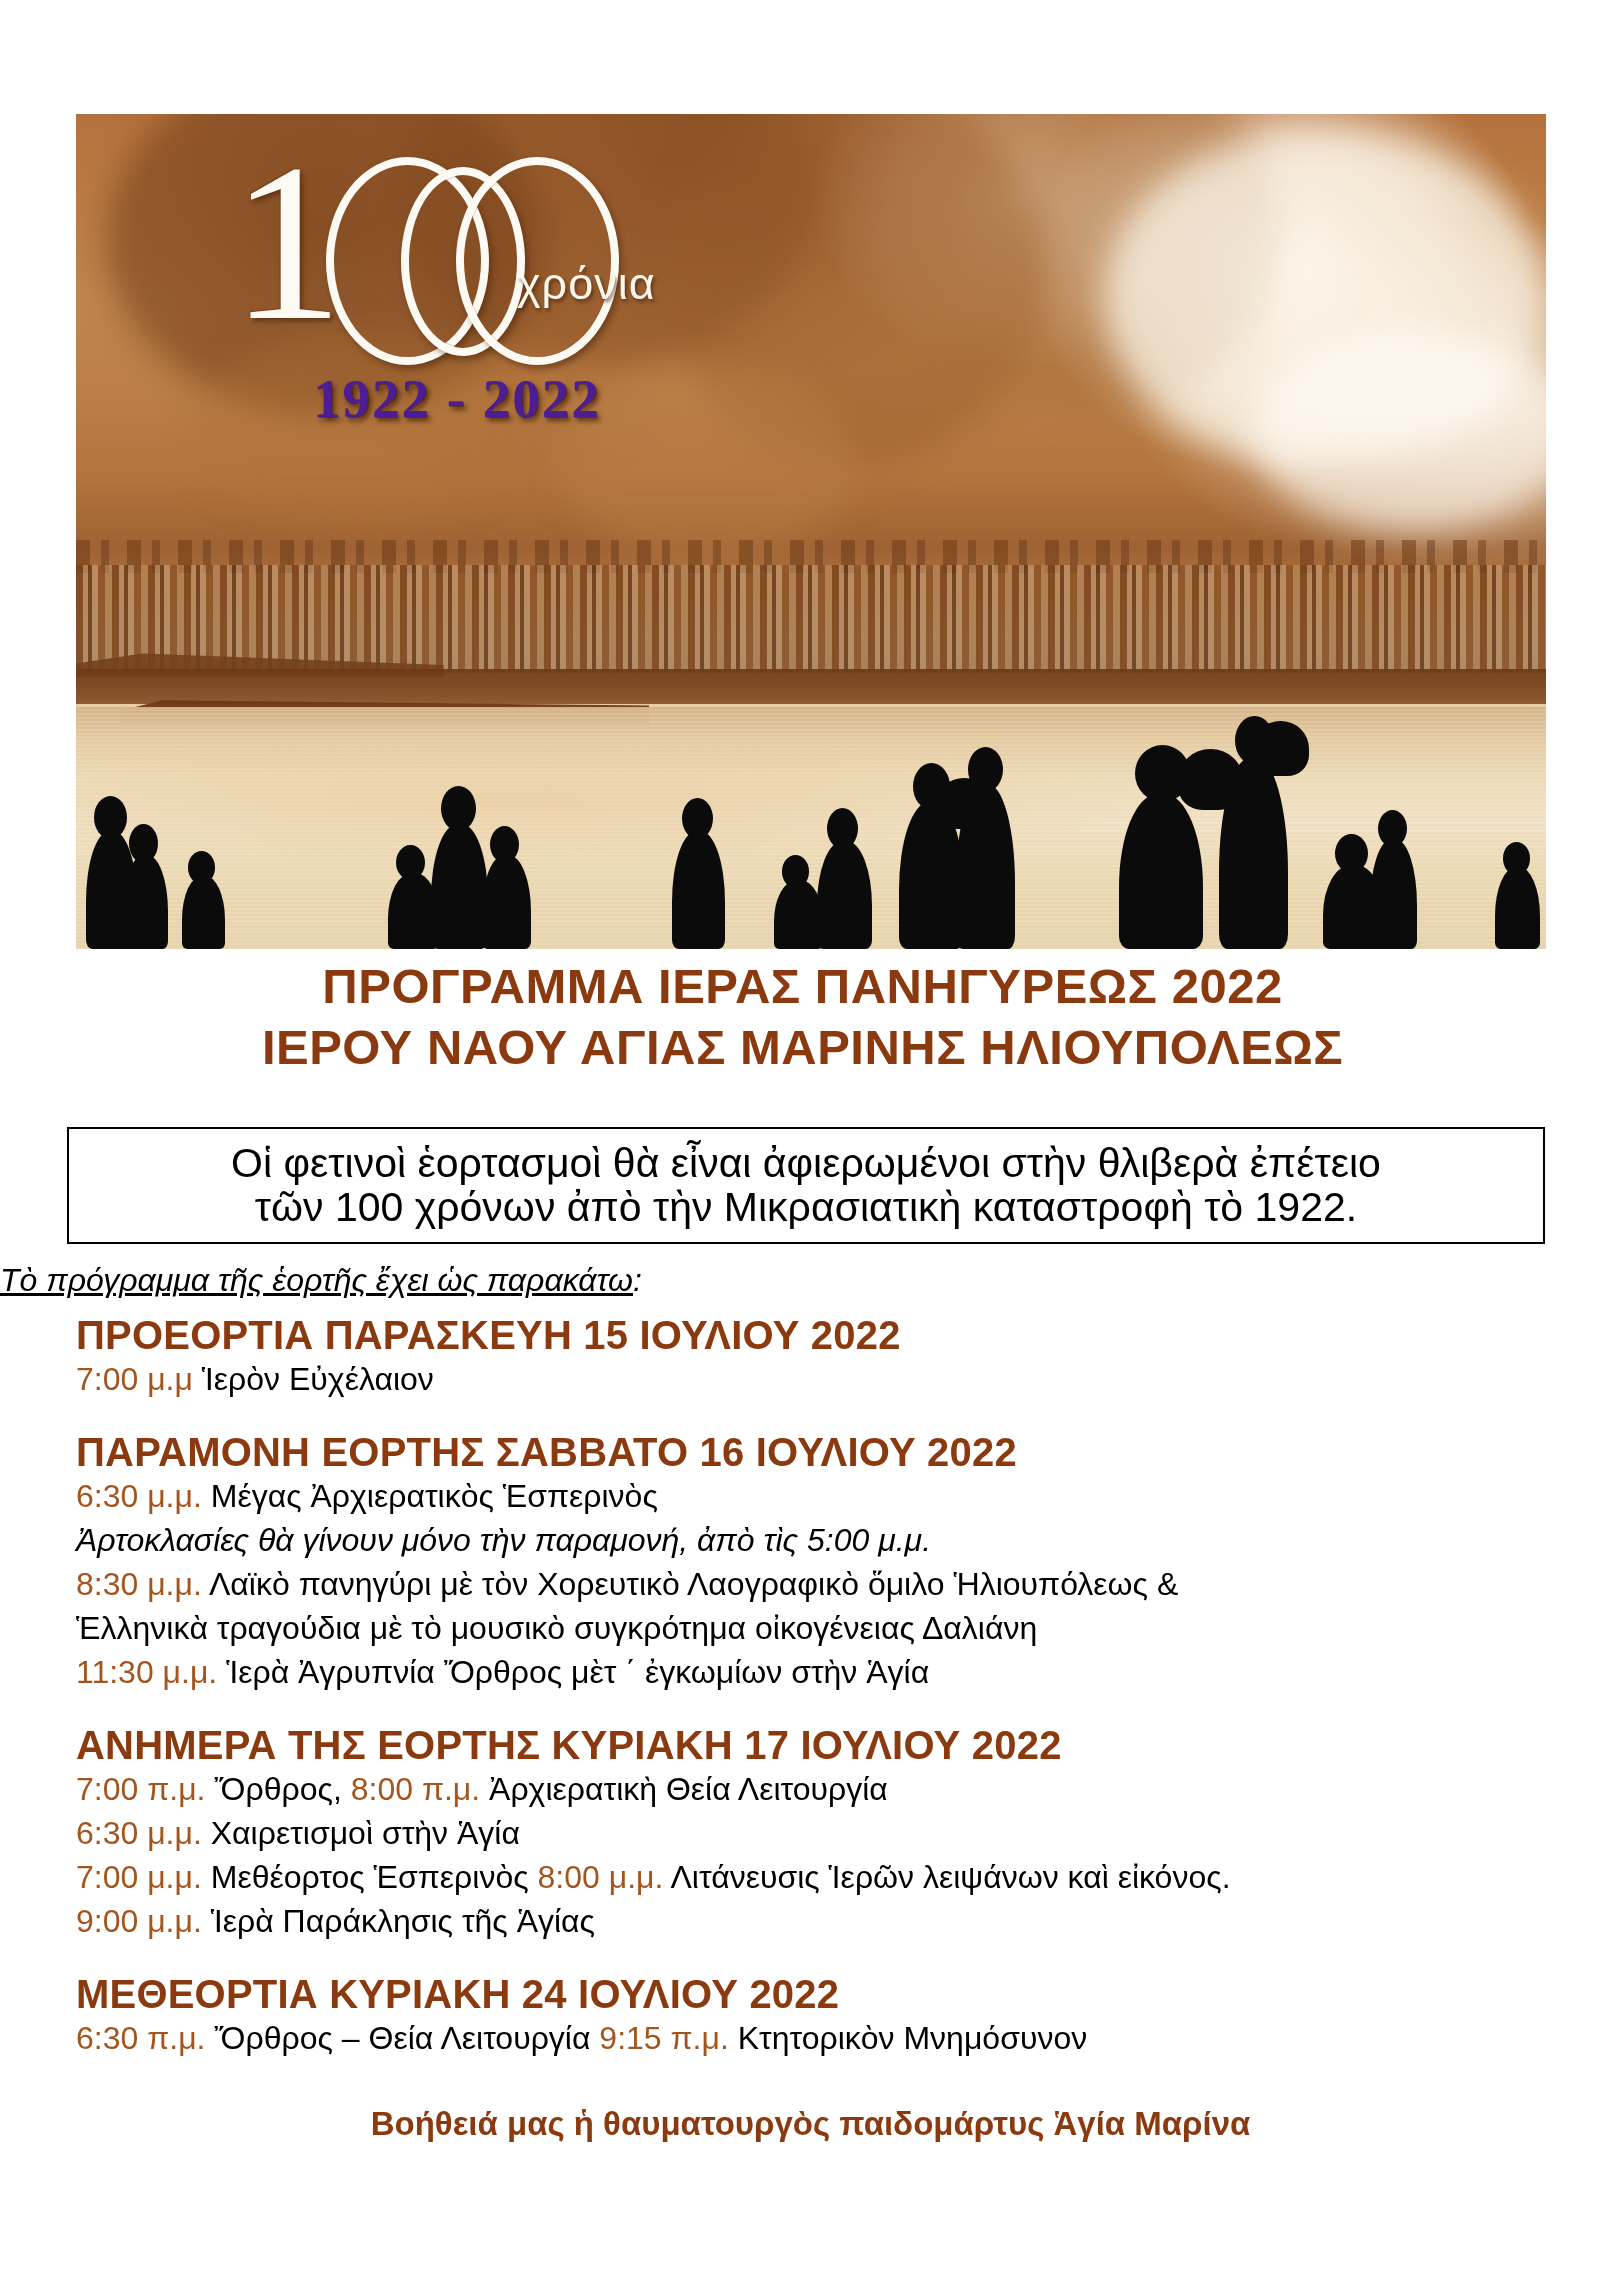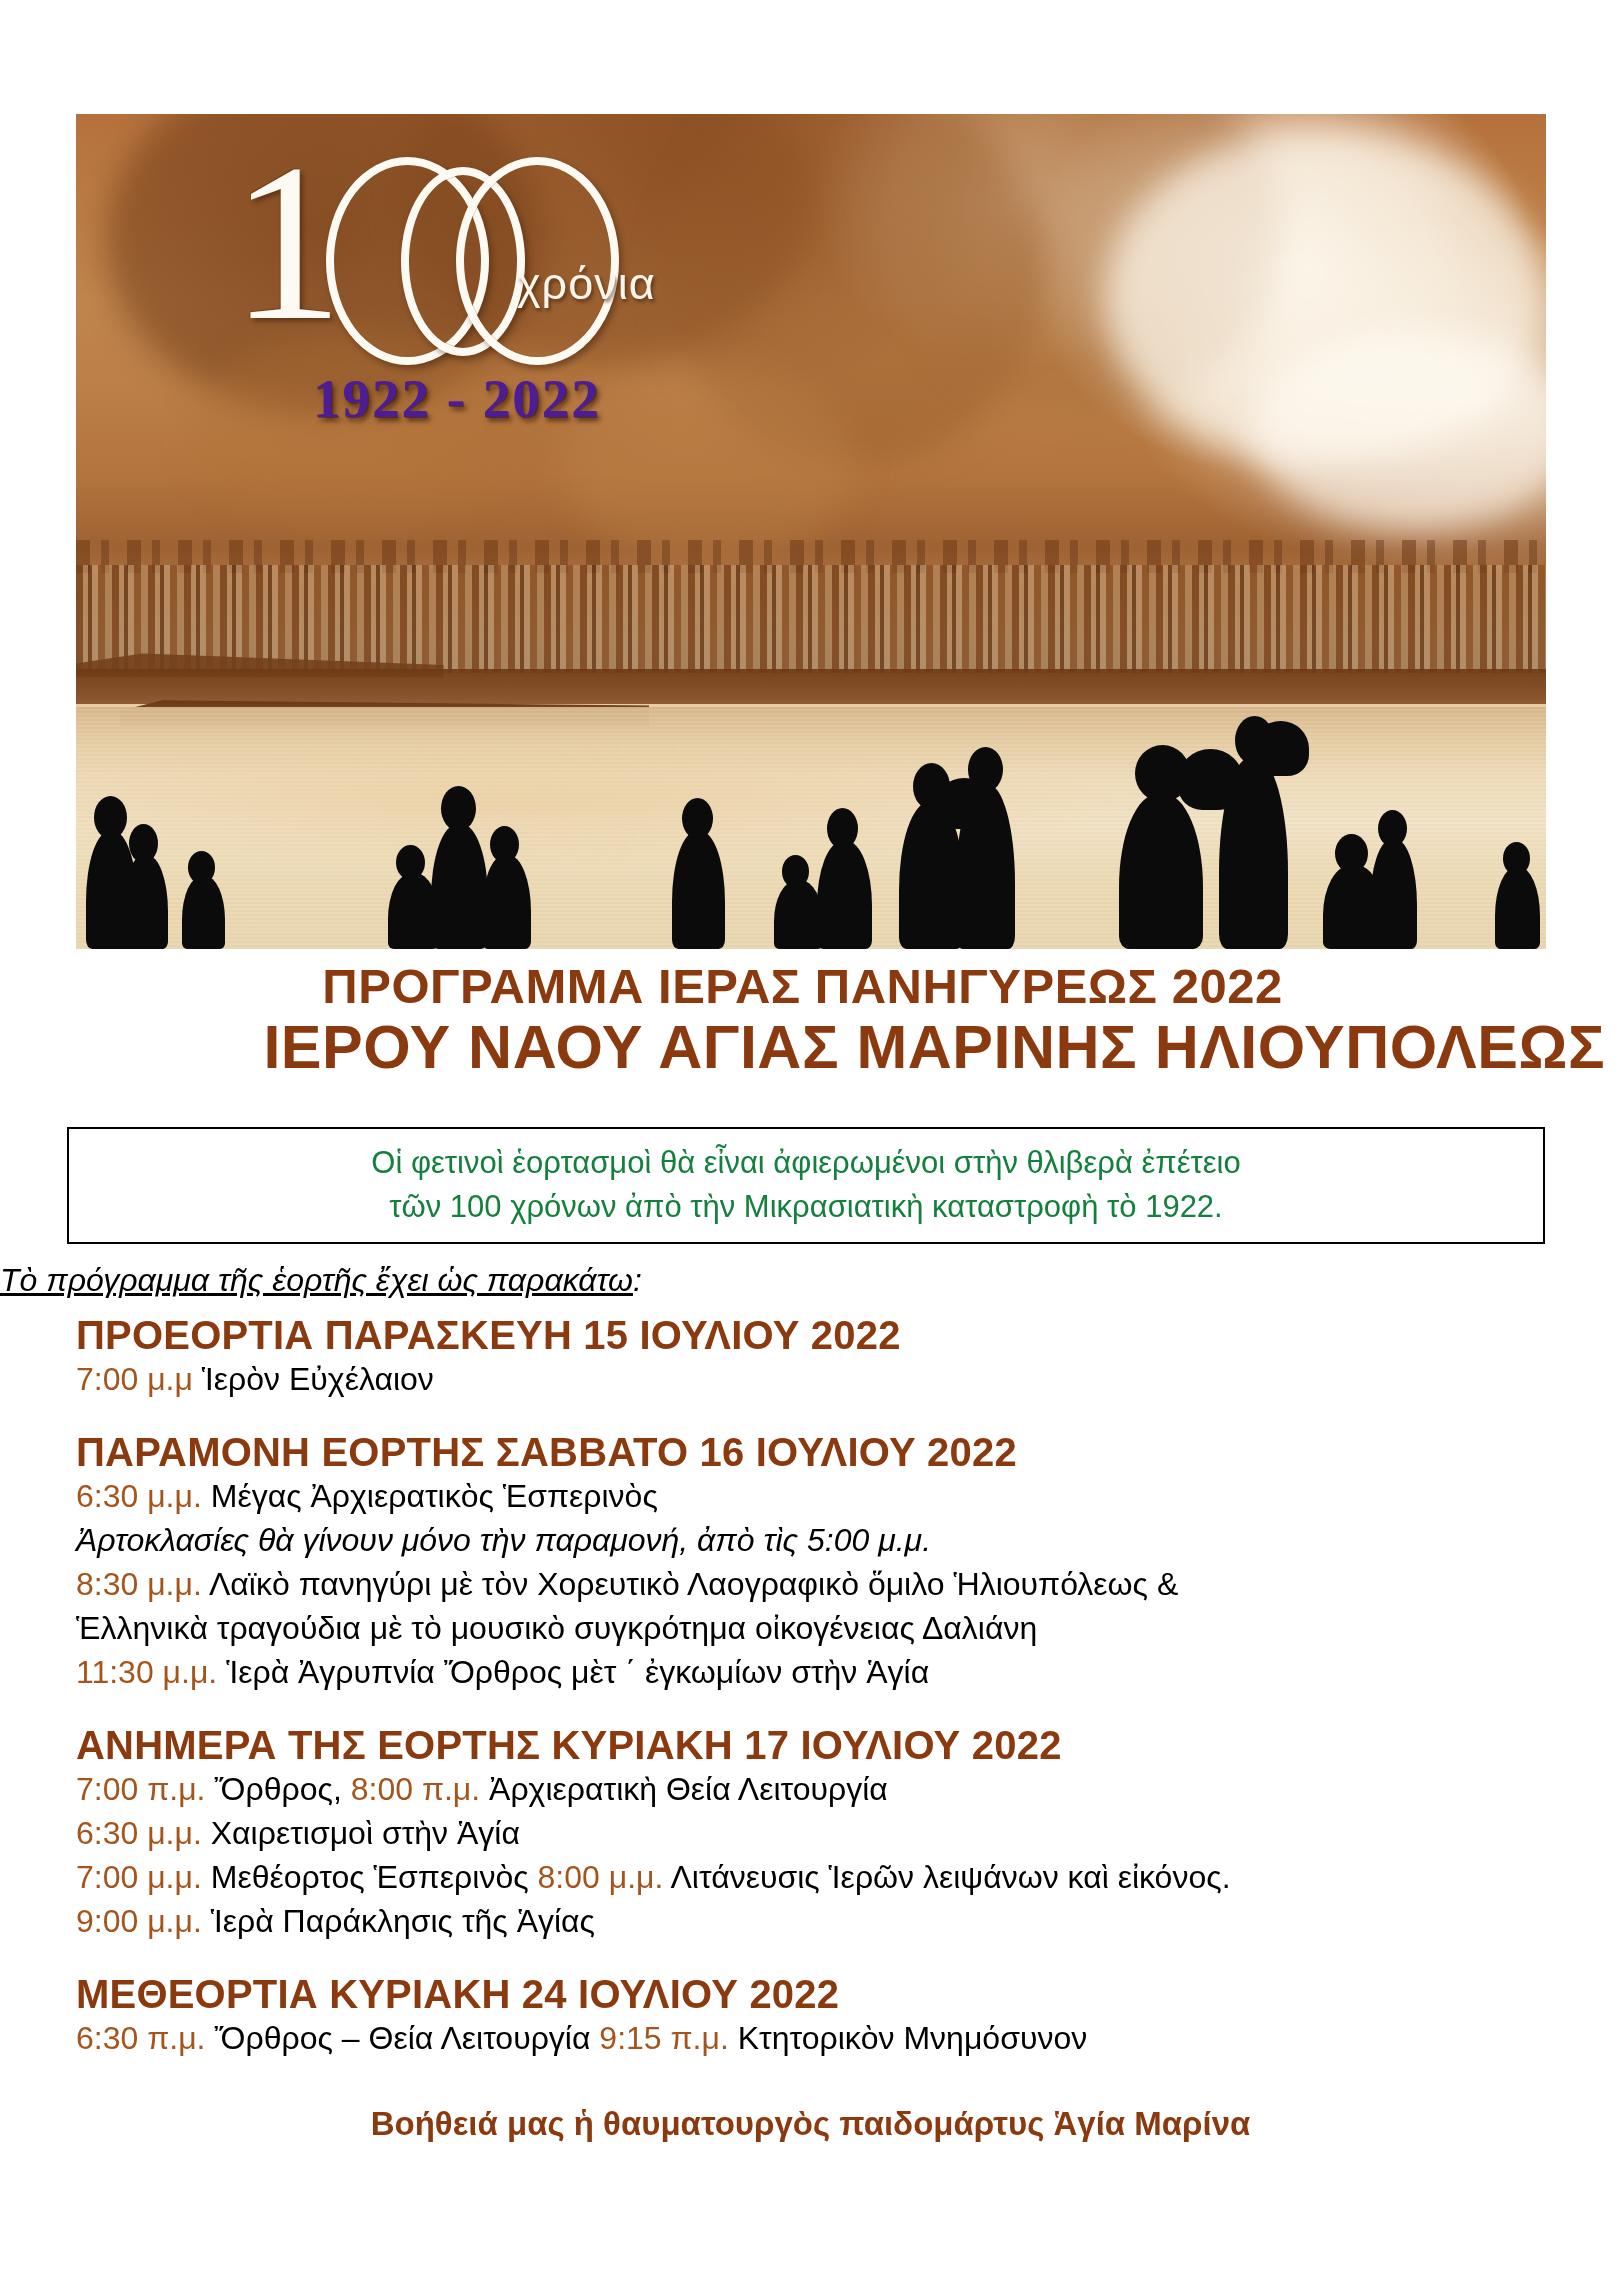--- a/index.html
+++ b/index.html
@@ -255,38 +255,38 @@
     top: 956px;
     text-align: center;
   }
   .title-line {
     font-family: "Liberation Sans", sans-serif;
     font-weight: bold;
     color: #8b3a0f;
     letter-spacing: 0.5px;
   }
   .title-line.l1 { font-size: 49px; line-height: 61px; }
-  .title-line.l2 { font-size: 61px; line-height: 61px; text-align: right; }
+  .title-line.l2 { font-size: 49px; line-height: 61px; }
 
   
   .ded-box {
     position: absolute;
     left: 67px;
     top: 1127px;
     width: 1478px;
     border: 2.9px solid #000000;
     box-sizing: border-box;
     padding: 11.8px 9.8px 13.7px 9.8px;
     text-align: center;
   }
   .ded-line {
     font-family: "Liberation Sans", sans-serif;
-    font-size: 31px;
+    font-size: 41px;
     line-height: 44px;
-    color: #15803d;
+    color: #000000;
   }
 
   
   .prog-intro {
     position: absolute;
     left: 0; right: 0;
     top: 1262px;
     text-align: left;
     font-family: "Liberation Sans", sans-serif;
     font-style: italic;

